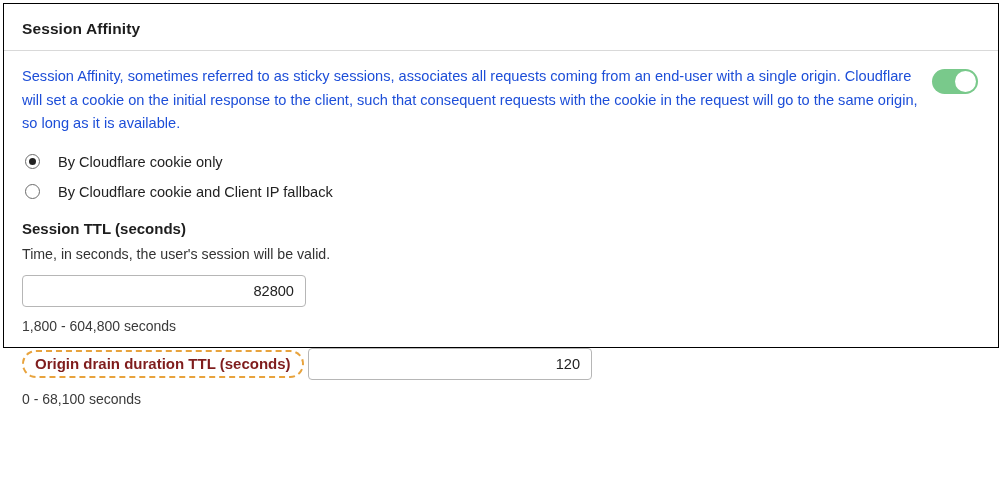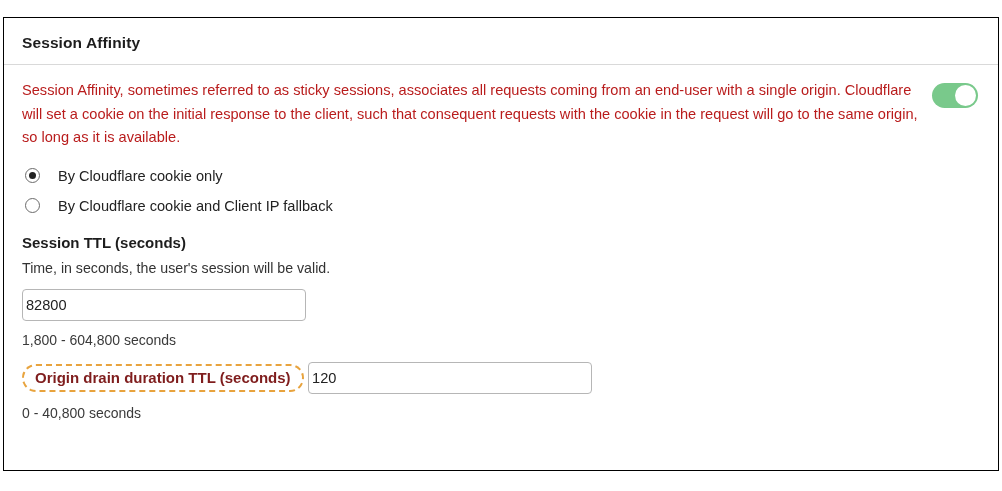--- a/index.html
+++ b/index.html
@@ -15,23 +15,23 @@
     width: 1002px;
     height: 491px;
     box-sizing: border-box;
     background: #ffffff;
     position: relative;
     overflow: hidden;
   }
   .panel {
     position: absolute;
     left: 3px;
-    top: 17px;
+    top: 3px;
     width: 996px;
-    height: 454px;
+    height: 345px;
     box-sizing: border-box;
     border: 1px solid #000000;
     background: #ffffff;
     padding: 16px 18px 0 18px;
   }
   .section-title {
     font-size: 15.5px;
     font-weight: bold;
     color: #1d1d1d;
     letter-spacing: 0.1px;
@@ -43,21 +43,21 @@
     margin: 0 -18px 14px -18px;
   }
   .body-row {
     display: flex;
     align-items: flex-start;
     justify-content: space-between;
   }
   .description {
     font-size: 14.6px;
     line-height: 1.62;
-    color: #b91c1c;
+    color: #1d4ed8;
     max-width: 905px;
   }
   .toggle {
     flex: 0 0 auto;
     width: 46px;
     height: 25px;
     border-radius: 13px;
     background: #79c98b;
     position: relative;
     margin-top: 4px;
@@ -123,22 +123,23 @@
     margin-top: 13px;
     width: 284px;
     height: 32px;
     box-sizing: border-box;
     border: 1px solid #b6b6b6;
     border-radius: 4px;
     background: #ffffff;
     font-family: "Liberation Sans", sans-serif;
     font-size: 14.6px;
     color: #222222;
-    padding: 0 3px;
+    padding: 0 11px;
     outline: none;
+    text-align: right;
   }
   .range-hint {
     font-size: 14px;
     color: #3a3a3a;
     margin-top: 11px;
   }
   .highlight-label {
     display: inline-block;
     margin-top: 16px;
     padding: 3px 11px 4px 11px;
@@ -176,16 +177,16 @@
       </div>
     </div>
 
     <div class="field-label">Session TTL (seconds)</div>
     <div class="field-help">Time, in seconds, the user's session will be valid.</div>
     <input class="text-input" type="text" value="82800" style="">
     <div class="range-hint">1,800 - 604,800 seconds</div>
 
     <div class="highlight-label">Origin drain duration TTL (seconds)</div>
     <input class="text-input" type="text" value="120" style="">
-    <div class="range-hint">0 - 40,800 seconds</div>
+    <div class="range-hint">0 - 68,100 seconds</div>
 
   </div>
 </div>
 
 </body></html>

